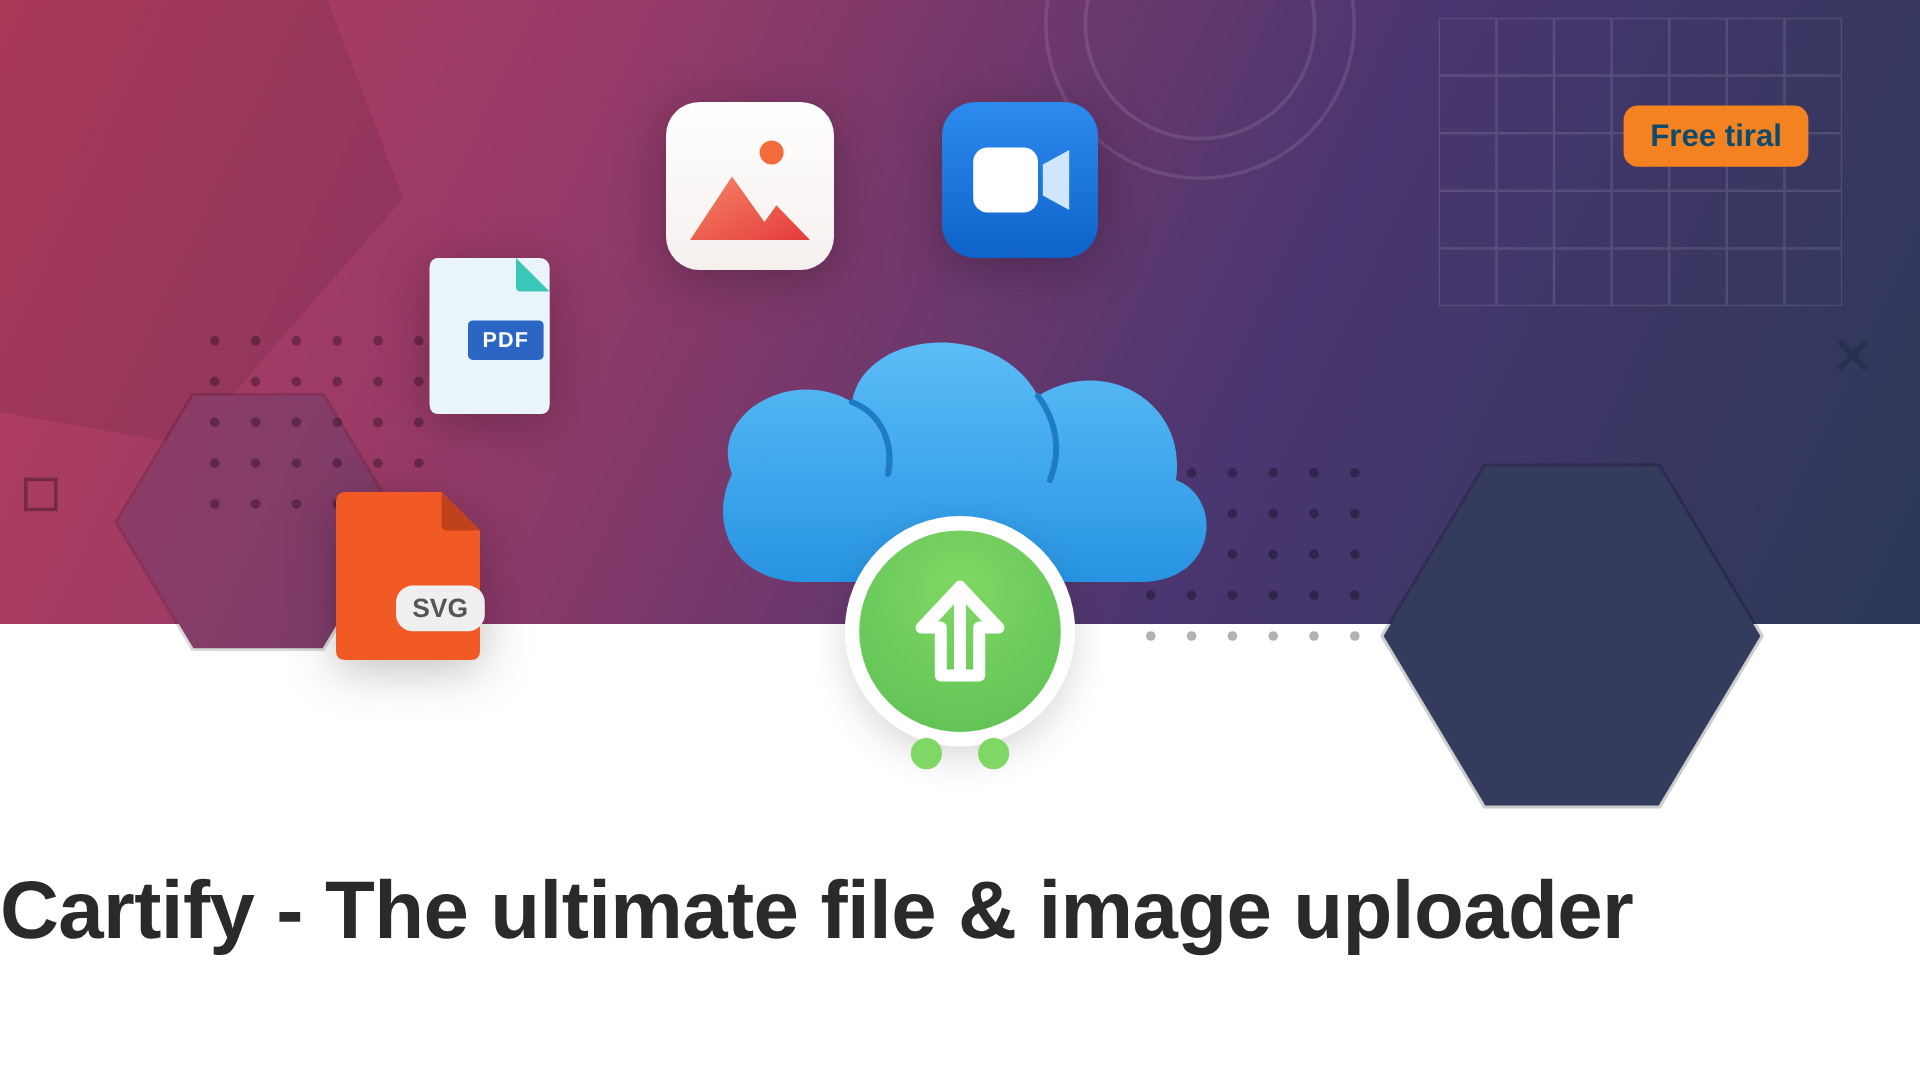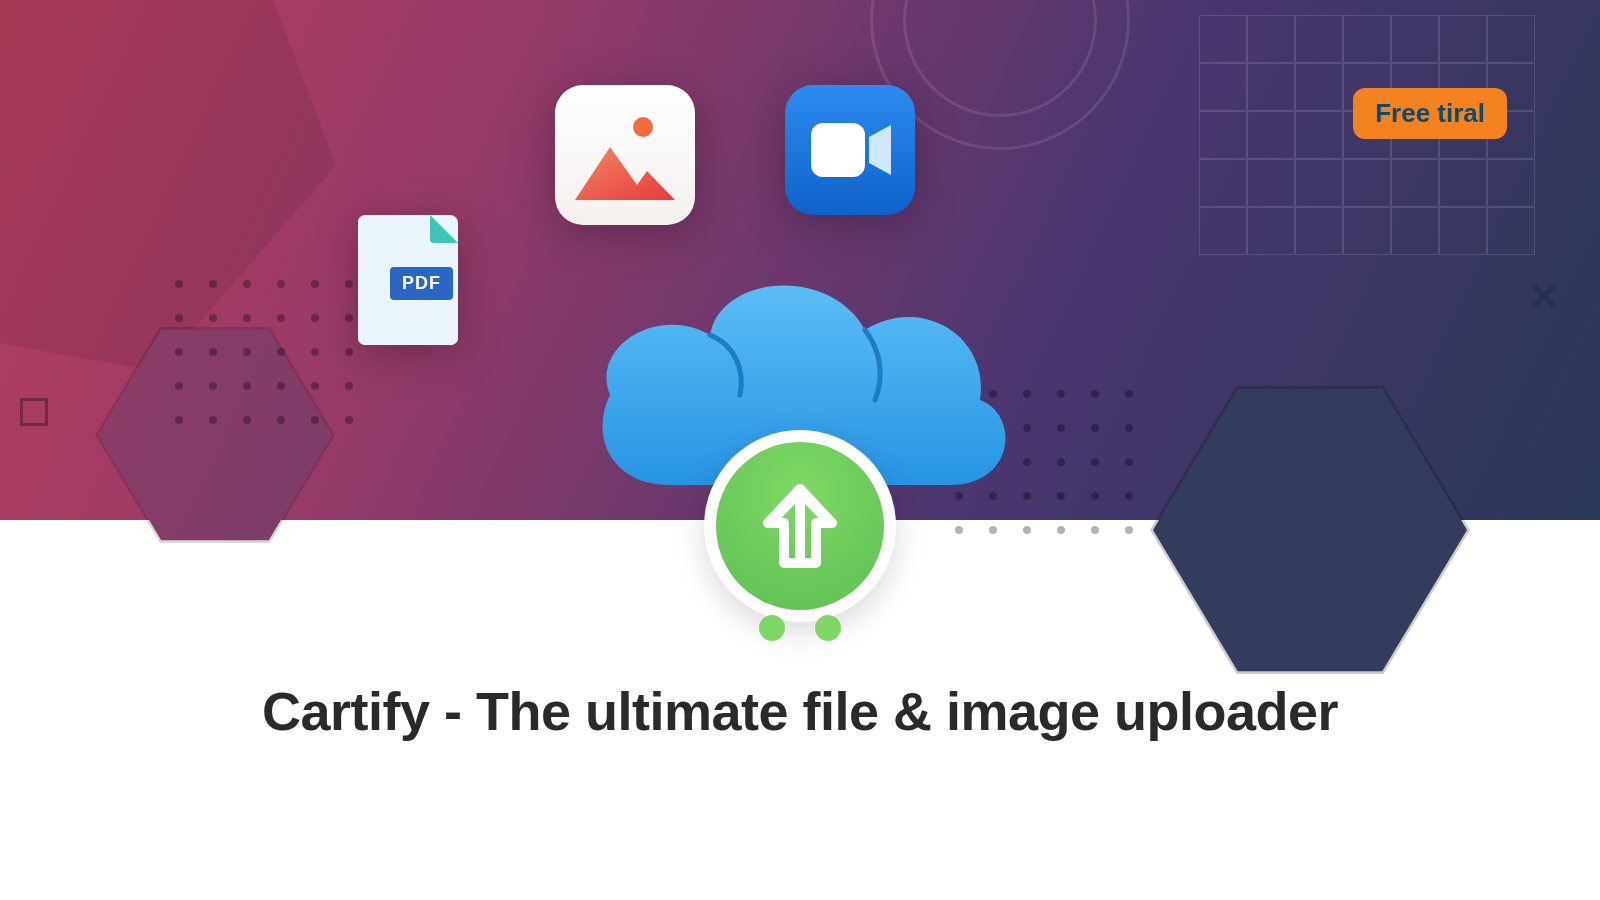--- a/index.html
+++ b/index.html
@@ -222,25 +222,24 @@
       font-weight: 800;
       color: white;
       font-size: 18px;
       letter-spacing: 1px;
       border-radius: 4px;
       margin-left: 40px;
     }
     
     .headline {
       position: absolute;
-      top: 680px;
+      top: 720px;
       left: 0;
       width: 100%;
-      text-align: center;
-      font-size: 54px;
+      font-size: 68px;
       font-weight: 800;
       color: #2a2a2a;
       letter-spacing: -0.5px;
     }
     
     svg { display: block; }
   </style>
 </head>
 <body>
 
@@ -385,20 +384,27 @@
     <div class="doc">
       <svg width="100" height="130" viewBox="0 0 100 130" style="position:absolute;inset:0;">
         <path d="M0 8 Q0 0 8 0 L72 0 L100 28 L100 122 Q100 130 92 130 L8 130 Q0 130 0 122 Z" fill="#eaf5fb"></path>
         <path d="M72 0 L100 28 L76 28 Q72 28 72 24 Z" fill="#3bc7b8"></path>
       </svg>
       <div class="label-band" style="top:52px;background:#2b66c4;">PDF</div>
     </div>
   </div>
 
 
+  <div class="file-icon svgfile">
+    <svg width="120" height="140" viewBox="0 0 120 140">
+      <path d="M0 8 Q0 0 8 0 L88 0 L120 32 L120 132 Q120 140 112 140 L8 140 Q0 140 0 132 Z" fill="#f15a24"></path>
+      <path d="M88 0 L120 32 L92 32 Q88 32 88 28 Z" fill="#c0421a"></path>
+    </svg>
+    <div style="position:absolute;bottom:24px;right:-4px;background:#efefef;color:#555;font-weight:800;font-size:22px;padding:6px 14px;border-radius:14px;">SVG</div>
+  </div>
 
 
   <div class="cloud-wrap">
     <svg width="440" height="280" viewBox="0 0 440 280">
       <defs>
         <linearGradient id="cloudg" x1="0" y1="0" x2="0" y2="1">
           <stop offset="0" stop-color="#5bbdf6"></stop>
           <stop offset="1" stop-color="#2794e3"></stop>
         </linearGradient>
       </defs>

